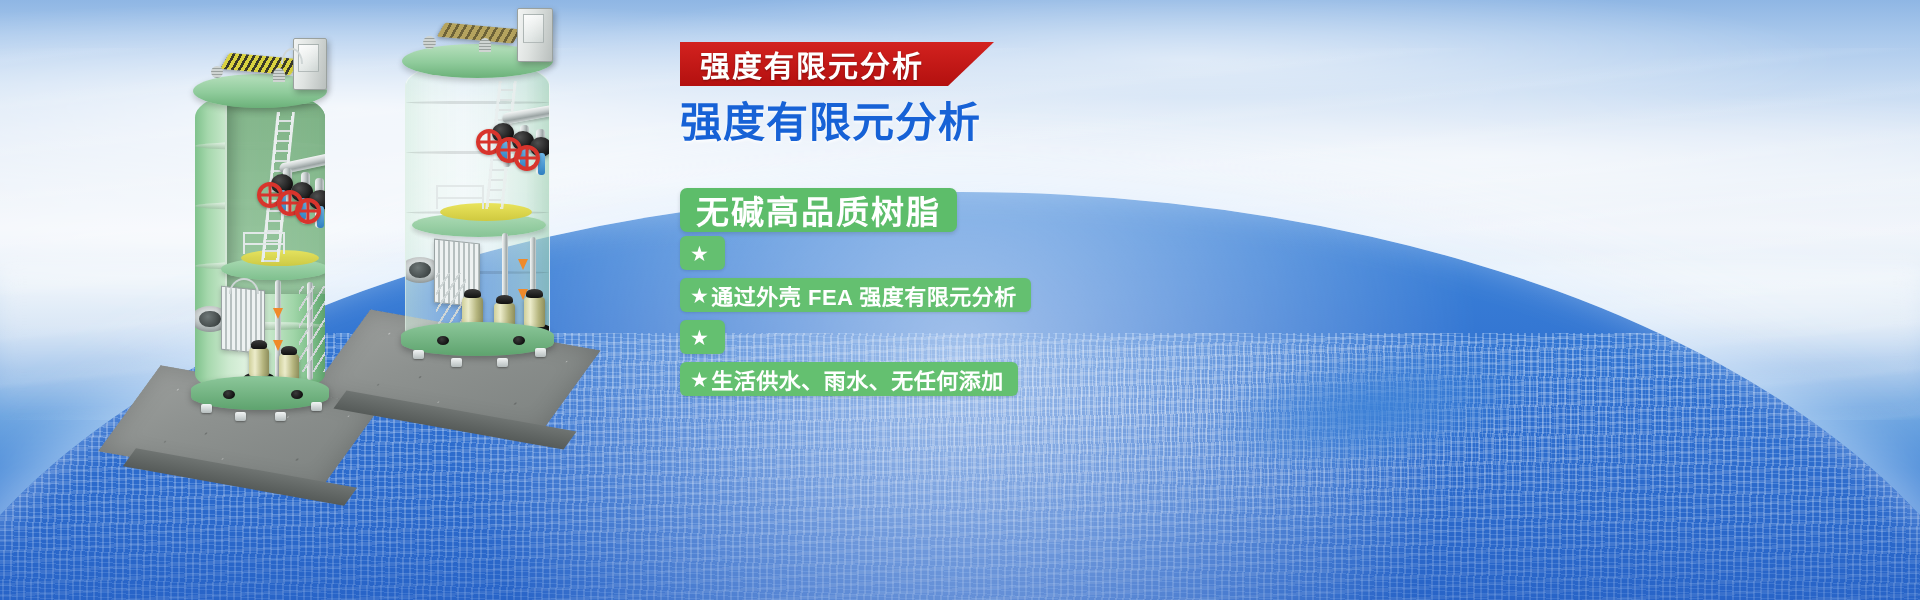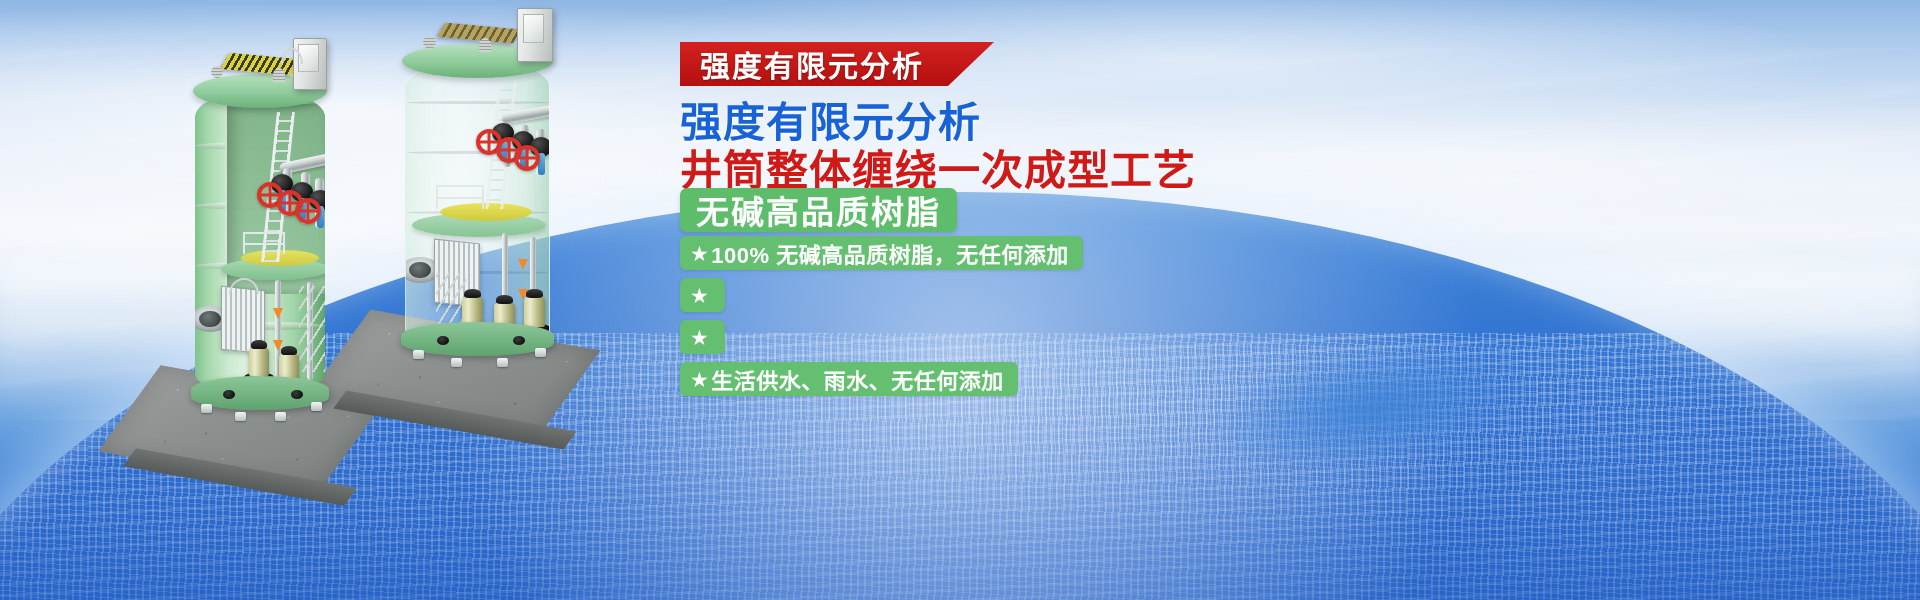--- a/index.html
+++ b/index.html
@@ -556,36 +556,35 @@
     </div>
   </div>
 
   <div class="copy">
 
     <div class="tag">
       <span>强度有限元分析</span>
     </div>
 
     <div class="h1">强度有限元分析</div>
-    <div class="h2">井筒整体缠绕一次成型工艺</div>
 
     <div class="badge">
       <span>无碱高品质树脂</span>
     </div>
 
     <div class="bullets">
       <div class="bullet-row">
         <div class="bullet">
           <span class="star">★</span>
-          <span>100% 无碱高品质树脂，无任何添加</span>
         </div>
       </div>
       <div class="bullet-row">
         <div class="bullet">
           <span class="star">★</span>
+          <span>通过外壳 FEA 强度有限元分析</span>
         </div>
       </div>
       <div class="bullet-row">
         <div class="bullet">
           <span class="star">★</span>
         </div>
       </div>
       <div class="bullet-row">
         <div class="bullet">
           <span class="star">★</span>

